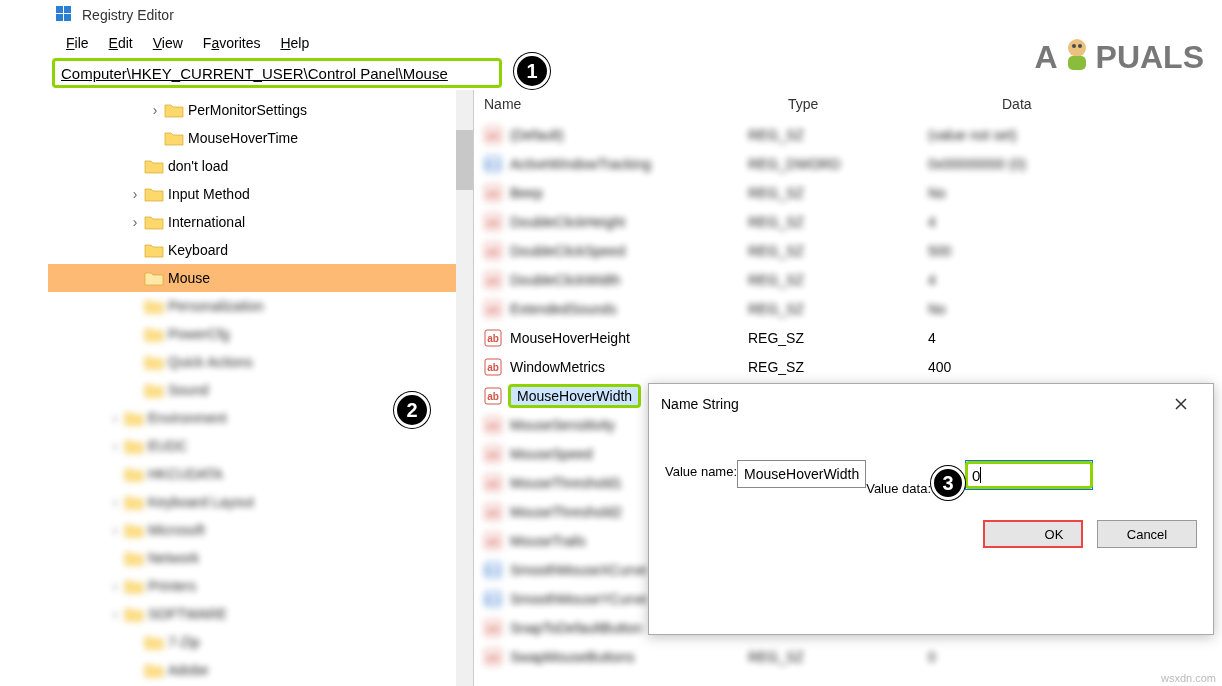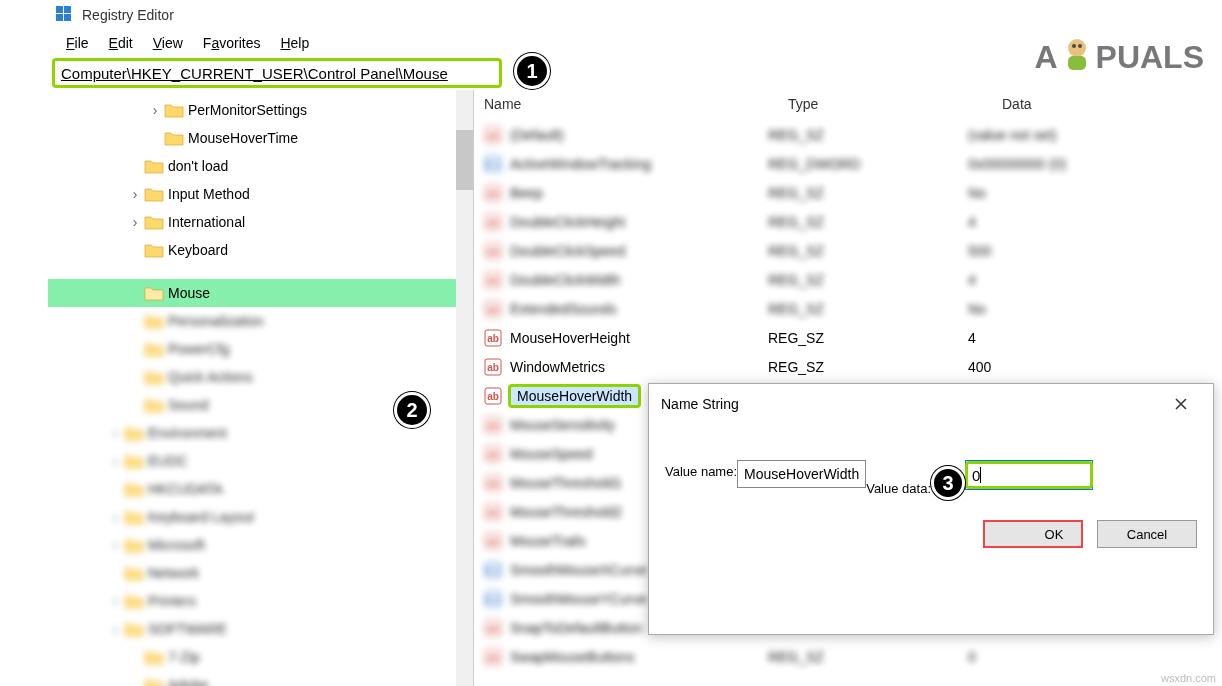--- a/index.html
+++ b/index.html
@@ -72,21 +72,21 @@
       position: relative;
       overflow: hidden;
     }
     .tree-item {
       display: flex;
       align-items: center;
       padding: 3px 0;
       font-size: 14px;
       height: 28px;
     }
-    .tree-item.selected { background: #86efac; margin-top: 15px; }
+    .tree-item.selected { background: #fdba74; }
     .tree-item.blurred { filter: blur(3px); opacity: 0.85; }
     .tree-item .arrow {
       width: 14px;
       display: inline-block;
       text-align: center;
       color: #666;
     }
     .tree-item .folder-icon {
       width: 20px;
       height: 16px;
@@ -125,21 +125,20 @@
     }
     .list-header .col-name { width: 270px; }
     .list-header .col-type { width: 180px; }
     .list-header .col-data { flex: 1; }
     .list-row {
       display: flex;
       align-items: center;
       padding: 3px 10px;
       height: 29px;
       font-size: 14px;
-      gap: 20px;
     }
     .list-row.blurred { filter: blur(3px); opacity: 0.9; }
     .list-row .val-icon {
       width: 18px;
       height: 18px;
       margin-right: 6px;
       display: inline-flex;
     }
     .list-row .col-name { width: 264px; display: flex; align-items: center; }
     .list-row .col-type { width: 180px; }

